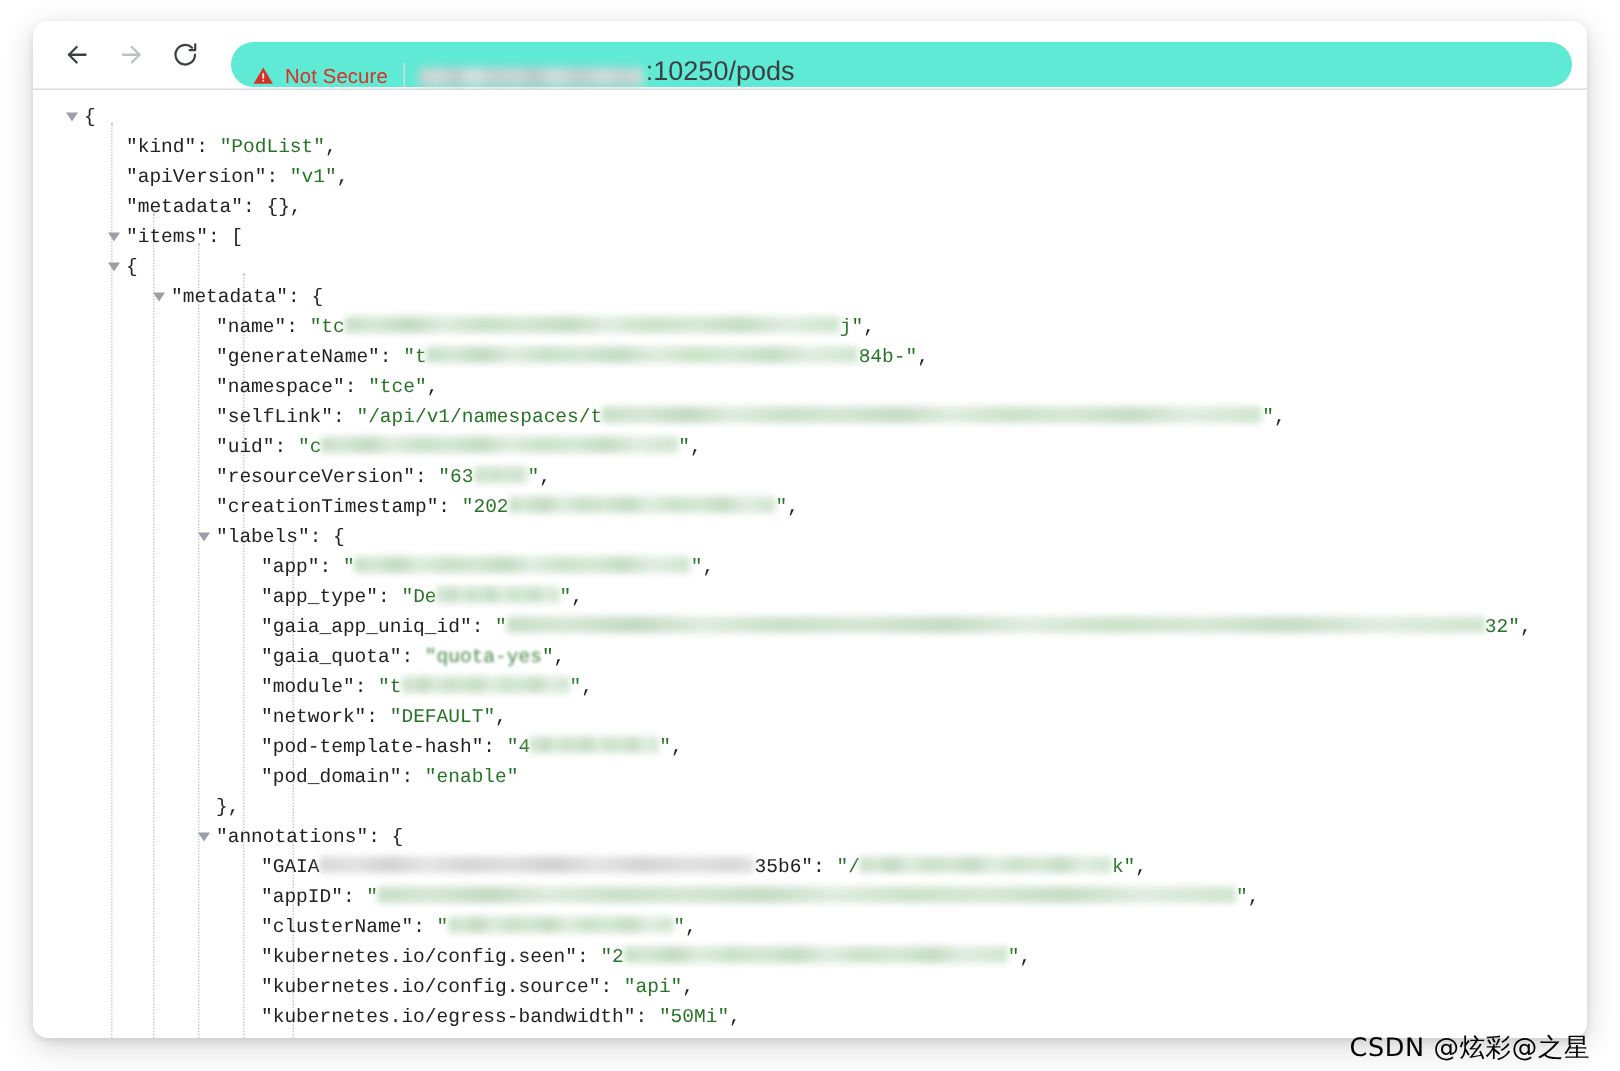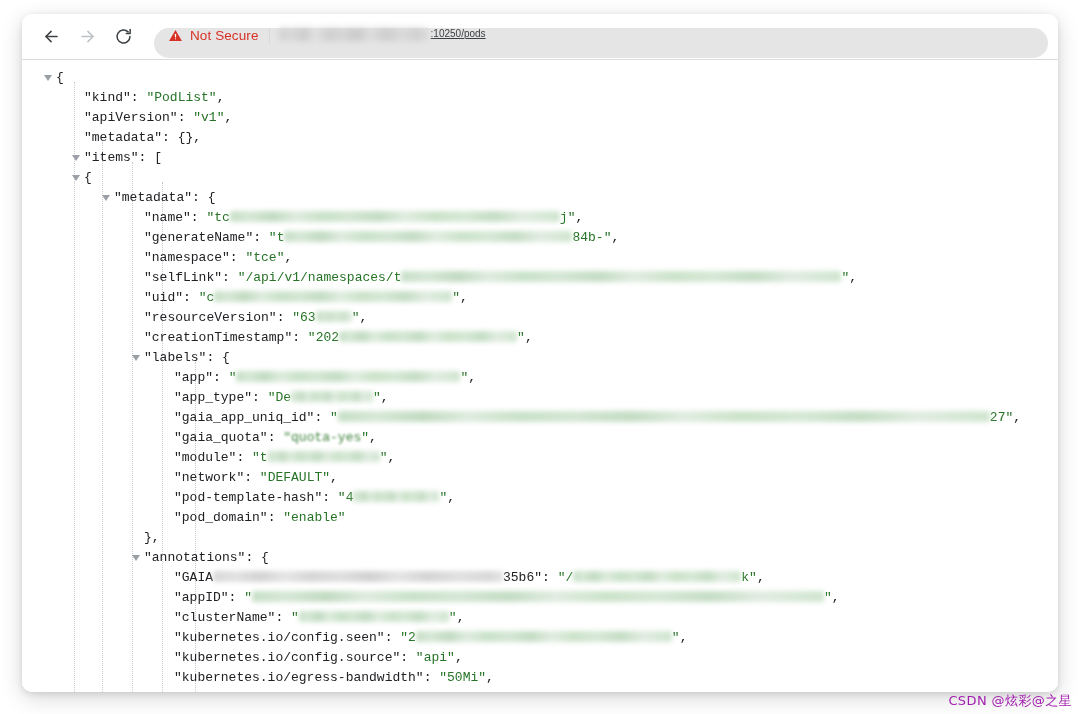--- a/index.html
+++ b/index.html
@@ -56,25 +56,25 @@
     justify-content: center;
     border-radius: 50%;
     margin-right: 6px;
     flex: 0 0 auto;
   }
   .nav-btn svg { display: block; }
 
   .omnibox {
     flex: 1 1 auto;
     height: 30px;
-    background: #e5e5e5;
+    background: #5eead4;
     border-radius: 15px;
     margin-left: 10px;
     display: flex;
-    align-items: flex-start;
+    align-items: flex-end;
     padding: 0 14px;
     box-sizing: border-box;
     min-width: 0;
     margin-top: 12px;
   }
 
   .warn-icon { margin-right: 7px; display: flex; align-items: center; flex: 0 0 auto; }
 
   .not-secure {
     color: #d93025;
@@ -103,25 +103,24 @@
         #cfcfcf 0%, #d8d8d8 9%, #c8c8c8 17%, #e2e2e2 24%,
         #cdcdcd 33%, #d5d5d5 43%, #c6c6c6 52%, #dedede 61%,
         #cacaca 71%, #d9d9d9 82%, #cecece 92%, #dcdcdc 100%);
     filter: blur(3.2px);
     opacity: 0.92;
     flex: 0 0 auto;
   }
 
   .url-tail {
     color: #3c4043;
-    font-size: 10px;
+    font-size: 18px;
     white-space: nowrap;
     margin-left: 2px;
     flex: 0 0 auto;
-    text-decoration: underline;
   }
 
   
   .json-body {
     flex: 1 1 auto;
     position: relative;
     background: #ffffff;
     overflow: hidden;
     padding-top: 8px;
   }
@@ -194,24 +193,24 @@
     background: linear-gradient(90deg,
       #cfcfcf 0%, #dcdcdc 8%, #c9c9c9 16%, #e0e0e0 25%,
       #cdcdcd 34%, #d8d8d8 44%, #c7c7c7 54%, #dfdfdf 64%,
       #cbcbcb 74%, #dadada 85%, #d0d0d0 95%, #dedede 100%);
     opacity: 0.82;
   }
 
   
   .watermark {
     position: absolute;
-    right: 8px;
+    right: 20px;
     bottom: 4px;
-    font-size: 13px;
-    color: #a21caf;
+    font-size: 17px;
+    color: #000000;
     letter-spacing: 0.4px;
     font-family: "DejaVu Sans", sans-serif;
     user-select: none;
   }
 </style>
 </head>
 <body>
 
 <div id="screen">
 
@@ -278,21 +277,21 @@
           <div class="jline i4"><span class="key">"name"</span><span class="punct">: </span><span class="str">"tc</span><span class="blur green" style="width:330px"></span><span class="str">j</span><span class="str">"</span><span class="punct">,</span></div>
           <div class="jline i4"><span class="key">"generateName"</span><span class="punct">: </span><span class="str">"t</span><span class="blur green" style="width:288px"></span><span class="str">84b-</span><span class="str">"</span><span class="punct">,</span></div>
           <div class="jline i4"><span class="key">"namespace"</span><span class="punct">: </span><span class="str">"tce</span><span class="str">"</span><span class="punct">,</span></div>
           <div class="jline i4"><span class="key">"selfLink"</span><span class="punct">: </span><span class="str">"/api/v1/namespaces/t</span><span class="blur green" style="width:440px"></span><span class="str">"</span><span class="punct">,</span></div>
           <div class="jline i4"><span class="key">"uid"</span><span class="punct">: </span><span class="str">"c</span><span class="blur green" style="width:238px"></span><span class="str">"</span><span class="punct">,</span></div>
           <div class="jline i4"><span class="key">"resourceVersion"</span><span class="punct">: </span><span class="str">"63</span><span class="blur green" style="width:36px"></span><span class="str">"</span><span class="punct">,</span></div>
           <div class="jline i4"><span class="key">"creationTimestamp"</span><span class="punct">: </span><span class="str">"202</span><span class="blur green" style="width:178px"></span><span class="str">"</span><span class="punct">,</span></div>
           <div class="jline i4"><span class="tri" style="left: 110px;"></span><span class="key">"labels"</span><span class="punct">: </span><span class="punct">{</span></div>
           <div class="jline i5"><span class="key">"app"</span><span class="punct">: </span><span class="str">"</span><span class="blur green" style="width:224px"></span><span class="str">"</span><span class="punct">,</span></div>
           <div class="jline i5"><span class="key">"app_type"</span><span class="punct">: </span><span class="str">"De</span><span class="blur green" style="width:82px"></span><span class="str">"</span><span class="punct">,</span></div>
-          <div class="jline i5"><span class="key">"gaia_app_uniq_id"</span><span class="punct">: </span><span class="str">"</span><span class="blur green" style="width:652px"></span><span class="str">27</span><span class="str">"</span><span class="punct">,</span></div>
+          <div class="jline i5"><span class="key">"gaia_app_uniq_id"</span><span class="punct">: </span><span class="str">"</span><span class="blur green" style="width:652px"></span><span class="str">32</span><span class="str">"</span><span class="punct">,</span></div>
           <div class="jline i5"><span class="key">"gaia_quota"</span><span class="punct">: </span><span class="str" style="filter:blur(0.9px);opacity:.88">"quota-yes</span><span class="str">"</span><span class="punct">,</span></div>
           <div class="jline i5"><span class="key">"module"</span><span class="punct">: </span><span class="str">"t</span><span class="blur green" style="width:112px"></span><span class="str">"</span><span class="punct">,</span></div>
           <div class="jline i5"><span class="key">"network"</span><span class="punct">: </span><span class="str">"DEFAULT</span><span class="str">"</span><span class="punct">,</span></div>
           <div class="jline i5"><span class="key">"pod-template-hash"</span><span class="punct">: </span><span class="str">"4</span><span class="blur green" style="width:86px"></span><span class="str">"</span><span class="punct">,</span></div>
           <div class="jline i5"><span class="key">"pod_domain"</span><span class="punct">: </span><span class="str">"enable</span><span class="str">"</span></div>
           <div class="jline i4"><span class="punct">},</span></div>
           <div class="jline i4"><span class="tri" style="left: 110px;"></span><span class="key">"annotations"</span><span class="punct">: </span><span class="punct">{</span></div>
           <div class="jline i5"><span class="key">"GAIA</span><span class="blur gray" style="width:290px"></span><span class="key">35b6"</span><span class="punct">: </span><span class="str">"/</span><span class="blur green" style="width:168px"></span><span class="str">k</span><span class="str">"</span><span class="punct">,</span></div>
           <div class="jline i5"><span class="key">"appID"</span><span class="punct">: </span><span class="str">"</span><span class="blur green" style="width:572px"></span><span class="str">"</span><span class="punct">,</span></div>
           <div class="jline i5"><span class="key">"clusterName"</span><span class="punct">: </span><span class="str">"</span><span class="blur green" style="width:150px"></span><span class="str">"</span><span class="punct">,</span></div>

